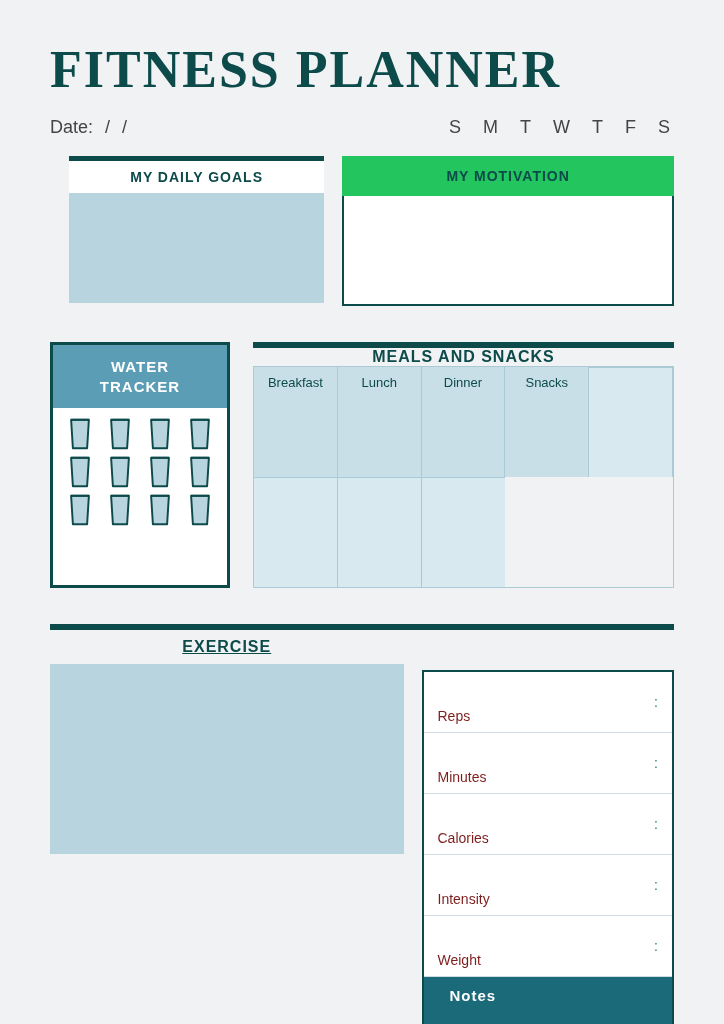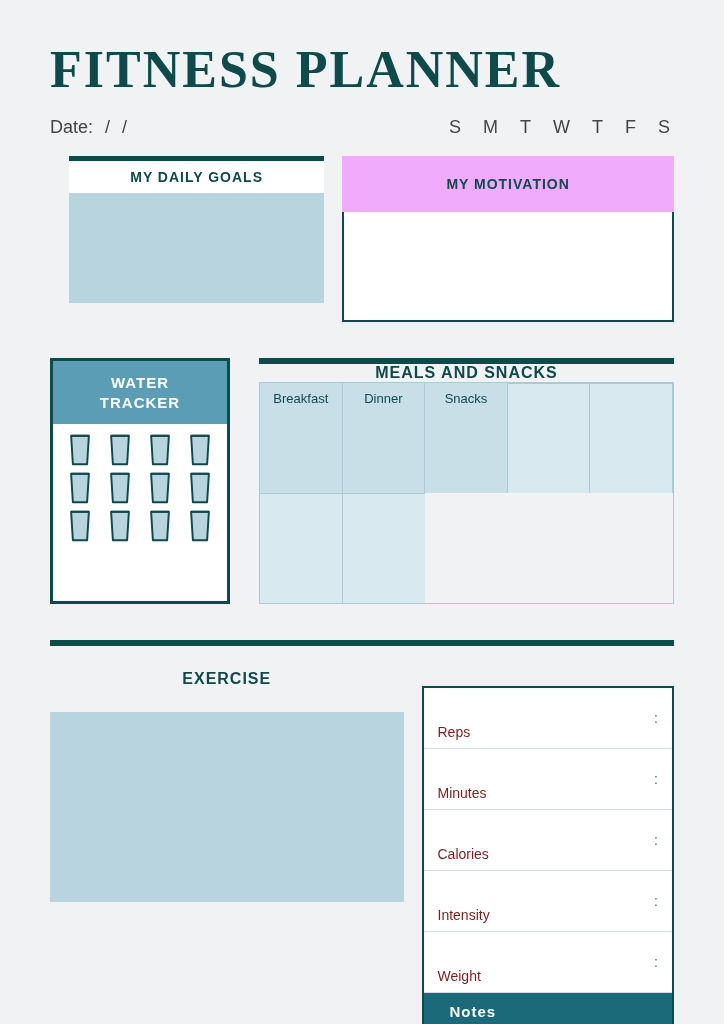--- a/index.html
+++ b/index.html
@@ -85,40 +85,40 @@
       background: #b8d4df;
       height: 110px;
       width: 100%;
     }
 
     .motivation-section {
       flex: 1.3;
     }
 
     .motivation-header {
-      background: #f0abfc;
-      text-align: center;
-      padding: 20px 0;
+      background: #22c55e;
+      text-align: center;
+      padding: 12px 0;
       font-size: 14px;
       font-weight: bold;
       color: #0d4a4a;
       letter-spacing: 1px;
     }
 
     .motivation-box {
       border: 2px solid #0d4a4a;
       border-top: none;
       background: #fff;
       height: 110px;
     }
 
     
     .middle-sections {
       display: flex;
-      gap: 29px;
+      gap: 23px;
       margin-bottom: 18px;
     }
 
     .water-tracker-section {
       width: 180px;
       border: 3px solid #0d4a4a;
       background: #fff;
     }
 
     .water-tracker-header {
@@ -214,21 +214,22 @@
     .exercise-section {
       flex: 1.4;
     }
 
     .exercise-header {
       text-align: center;
       font-size: 16px;
       font-weight: bold;
       color: #0d4a4a;
       letter-spacing: 1px;
-      padding: 24px 0;
+      padding: 8px 0;
+      text-decoration: underline;
     }
 
     .exercise-box {
       background: #b8d4df;
       height: 190px;
     }
 
     .stats-section {
       flex: 1;
     }
@@ -412,20 +413,21 @@
       </svg>
     </div>
         </div>
     </div>
 
     <div class="meals-section">
       <div class="meals-bar"></div>
       <div class="meals-header-row">MEALS AND SNACKS</div>
       <div class="meals-columns" id="meals-columns-container">
           <div class="meal-col-header">Breakfast</div>
+          <div class="meal-col-header">Lunch</div>
           <div class="meal-col-header">Dinner</div>
           <div class="meal-col-header">Snacks</div>
           <div class="meal-col-body"></div>
           <div class="meal-col-body"></div>
           <div class="meal-col-body"></div>
           <div class="meal-col-body"></div>
         </div>
     </div>
   </div>
 

